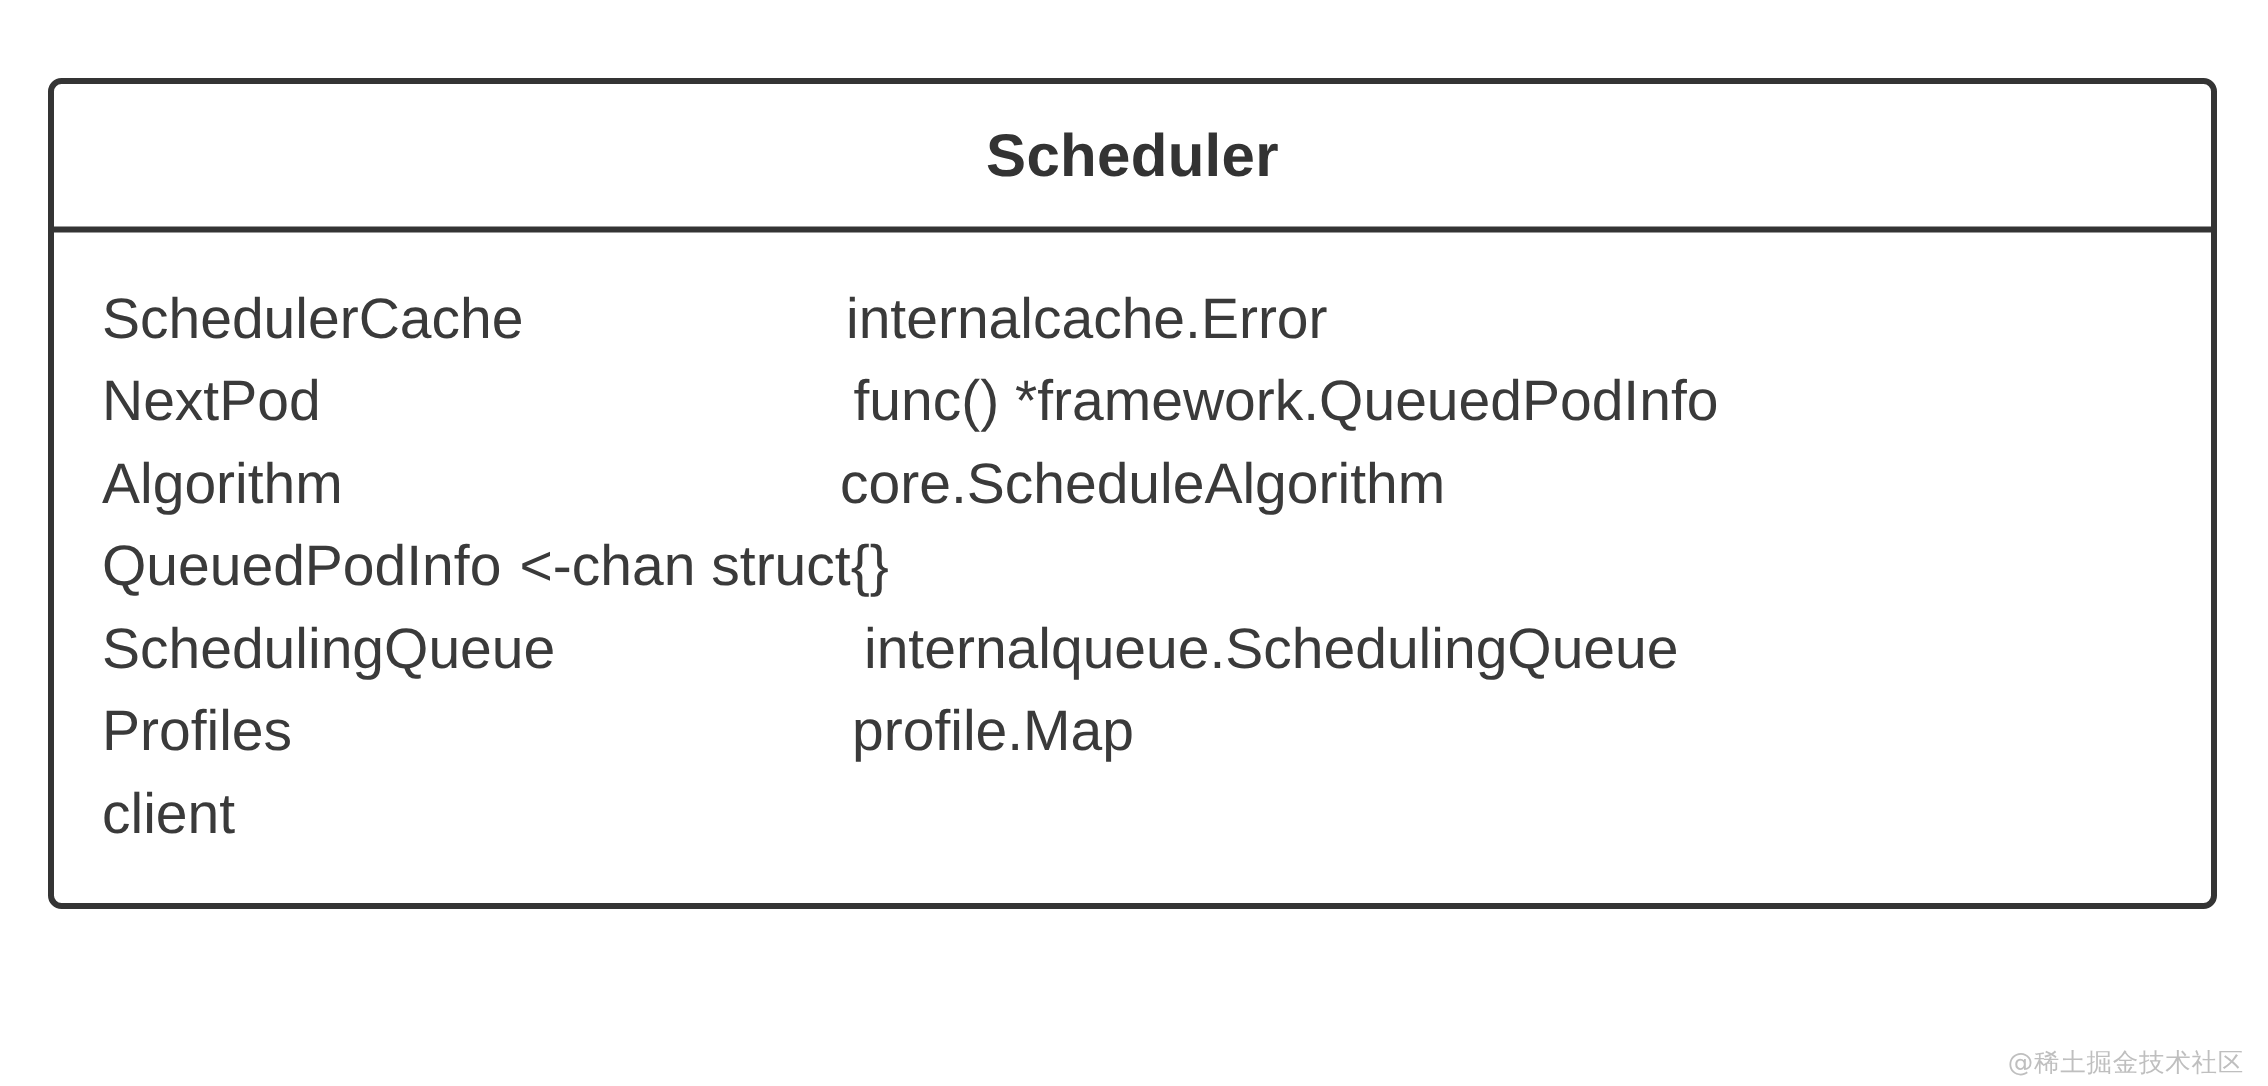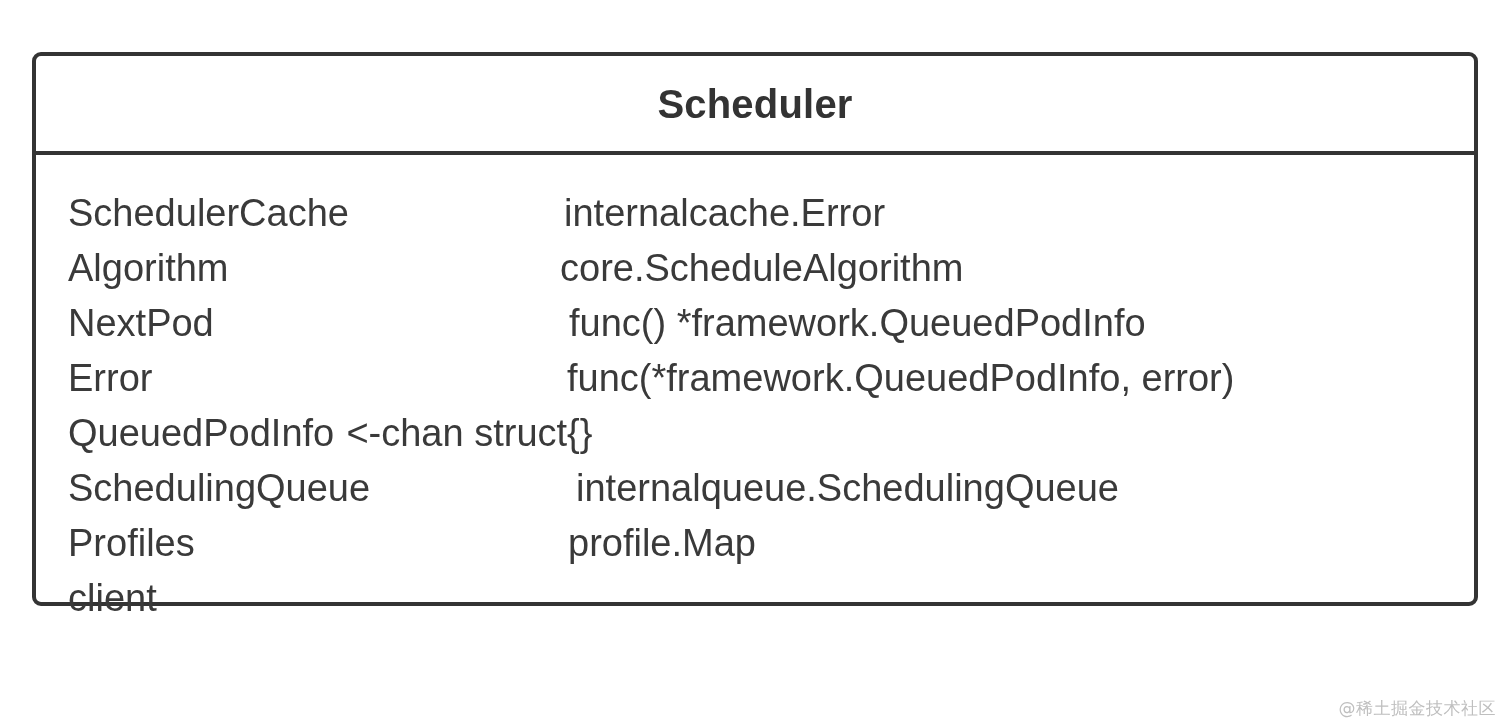--- a/index.html
+++ b/index.html
@@ -130,30 +130,26 @@
       <div class="class-title">Scheduler</div>
     </div>
 
     <div class="class-attributes">
 
     <div class="attr-row">
           <span class="attr-name">SchedulerCache</span>
           <span class="attr-type" style="left: 528px;">internalcache.Error</span>
         </div>
         <div class="attr-row">
-          <span class="attr-name">Algorithm</span>
-          <span class="attr-type" style="left: 524px;">core.ScheduleAlgorithm</span>
-        </div>
-        <div class="attr-row">
           <span class="attr-name">NextPod</span>
           <span class="attr-type" style="left: 533px;">func() *framework.QueuedPodInfo</span>
         </div>
         <div class="attr-row">
-          <span class="attr-name">Error</span>
-          <span class="attr-type" style="left: 531px;">func(*framework.QueuedPodInfo, error)</span>
+          <span class="attr-name">Algorithm</span>
+          <span class="attr-type" style="left: 524px;">core.ScheduleAlgorithm</span>
         </div>
         <div class="attr-row inline-type"><span class="attr-name">QueuedPodInfo</span><span class="attr-type">&lt;-chan struct{}</span></div>
         <div class="attr-row">
           <span class="attr-name">SchedulingQueue</span>
           <span class="attr-type" style="left: 508px; margin-left: 32px;">internalqueue.SchedulingQueue</span>
         </div>
         <div class="attr-row">
           <span class="attr-name">Profiles</span>
           <span class="attr-type" style="left: 532px;">profile.Map</span>
         </div>

